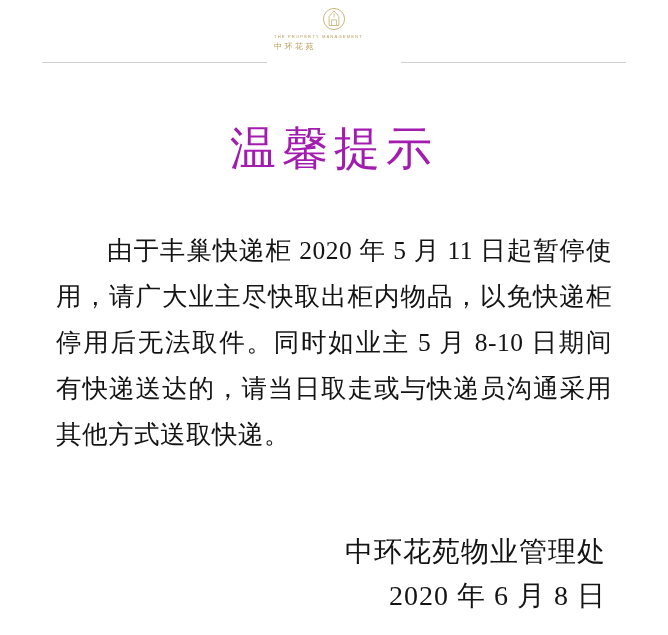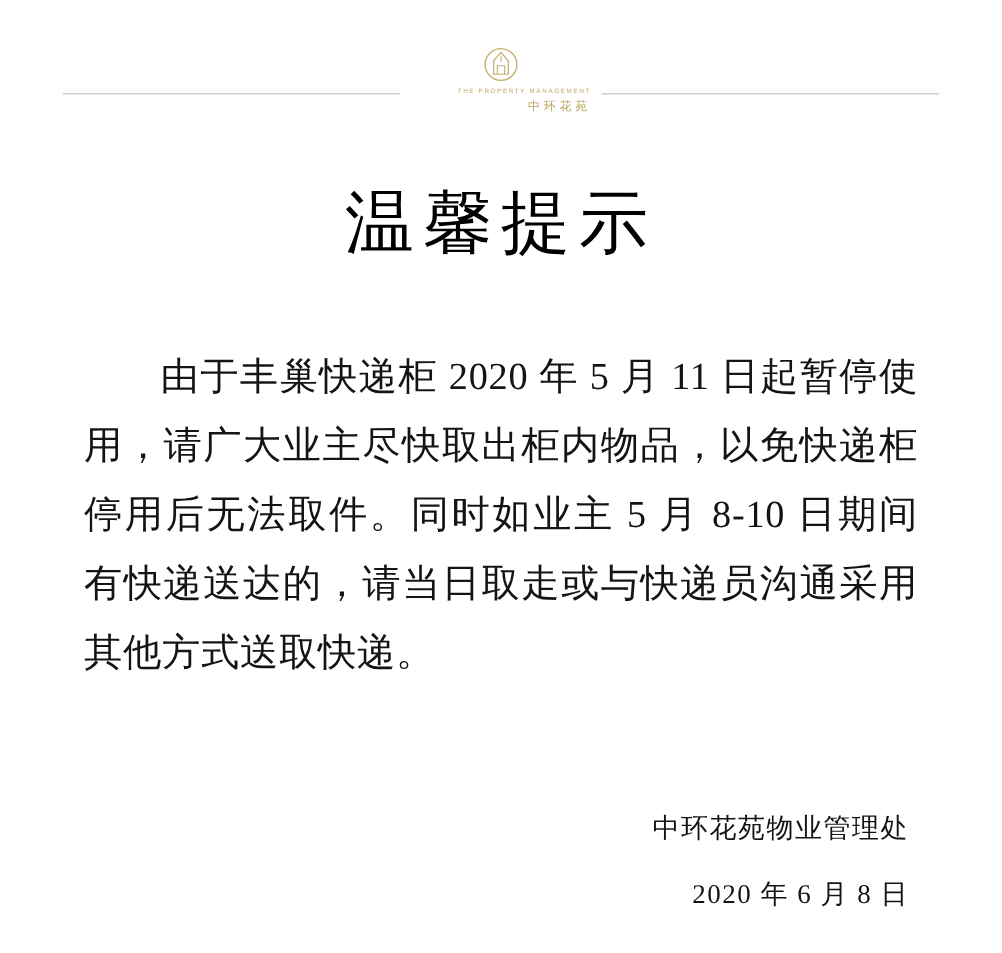--- a/index.html
+++ b/index.html
@@ -34,25 +34,25 @@
     position: absolute;
     top: 62px;
     height: 1px;
     background: #cfcfcf;
   }
   .rule-left  { left: 42px;  width: 225px; }
   .rule-right { right: 42px; width: 225px; }
 
   .logo {
     position: absolute;
-    top: 30px;
+    top: 6px;
     left: 50%;
     transform: translateX(-50%);
     width: 120px;
-    text-align: right;
+    text-align: left;
     line-height: 1;
   }
   .logo-mark {
     display: block;
     margin: 0 auto 3px auto;
     width: 26px;
     height: 26px;
   }
   .logo-en {
     display: block;
@@ -71,21 +71,21 @@
     white-space: nowrap;
   }
 
   
   .title {
     margin-top: 48px;
     text-align: center;
     font-size: 46px;
     letter-spacing: 6px;
     font-weight: normal;
-    color: #000000;
+    color: #a21caf;
     font-family: "Liberation Serif", "DejaVu Serif", serif;
   }
 
   
   .body-text {
     margin: 48px 44px 0 44px;
     font-size: 25.5px;
     line-height: 46px;
     letter-spacing: 0.5px;
     text-align: justify;
@@ -94,21 +94,21 @@
   }
   .body-text p {
     margin: 12px;
     text-indent: 2em;
   }
 
   
   .signature {
     margin: 72px 62px 0 0;
     text-align: right;
-    font-size: 18px;
+    font-size: 28px;
     line-height: 44px;
     letter-spacing: 1px;
     color: #141414;
   }
   .signature div { white-space: nowrap; }
 </style>
 </head>
 <body>
 
 <div class="page">

